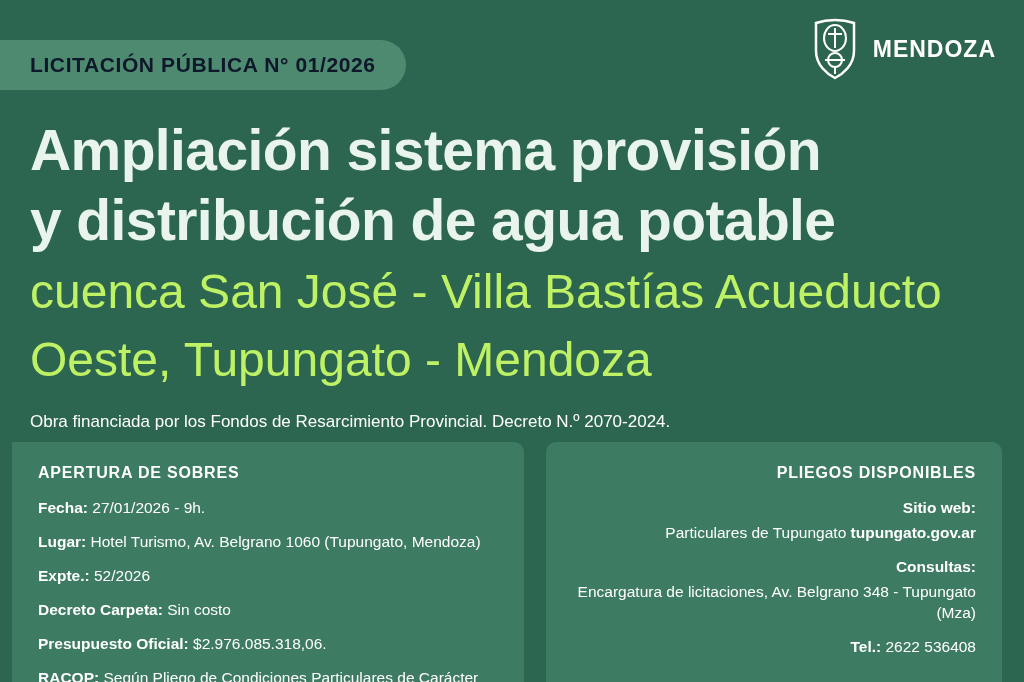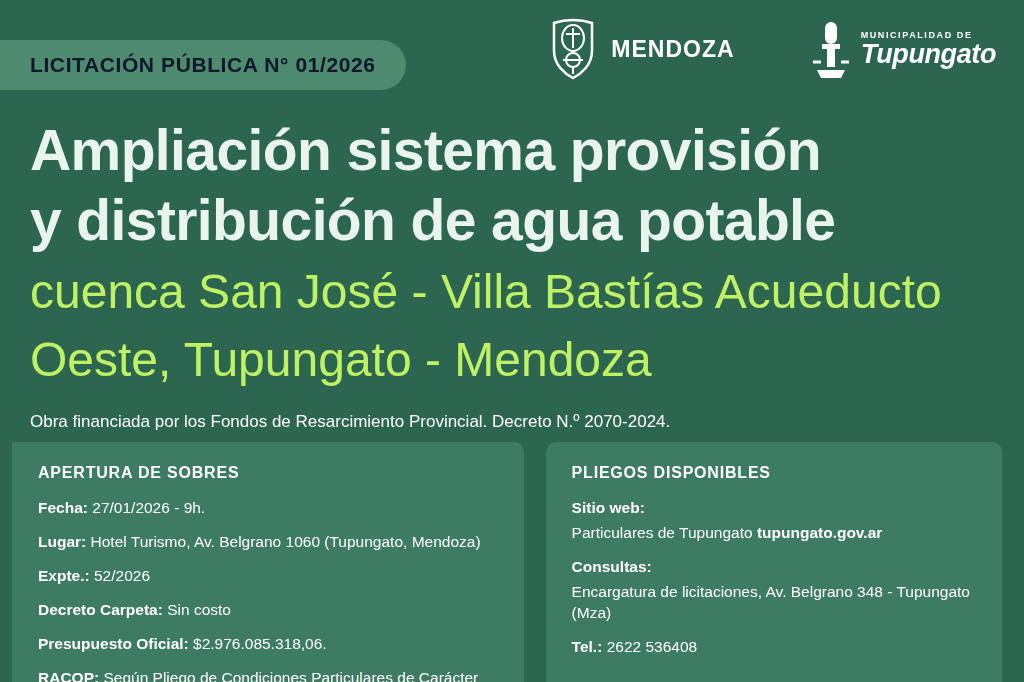--- a/index.html
+++ b/index.html
@@ -124,20 +124,21 @@
   }
   .panel-left {
     width: 518px;
     border-top-right-radius: 10px;
   }
   .panel-right {
     width: 462px;
     margin-right: 22px;
     border-top-left-radius: 10px;
     border-top-right-radius: 10px;
+    text-align: right;
   }
   .panel-title {
     color: #ffffff;
     font-size: 16px;
     font-weight: bold;
     letter-spacing: 0.8px;
     margin-bottom: 16px;
   }
   .row {
     color: #ffffff;
@@ -173,35 +174,20 @@
             <ellipse cx="24" cy="20" rx="11" ry="13" fill="none" stroke="#ffffff" stroke-width="2"></ellipse>
             <path d="M24 10 L24 30 M17 16 L31 16" stroke="#ffffff" stroke-width="2"></path>
             <circle cx="24" cy="42" r="7" fill="none" stroke="#ffffff" stroke-width="2"></circle>
             <path d="M14 42 L34 42" stroke="#ffffff" stroke-width="2"></path>
             <path d="M24 49 L24 56" stroke="#ffffff" stroke-width="2"></path>
           </svg>
         </span>
         <span class="mendoza-text">MENDOZA</span>
       </div>
 
-      <div class="logo-tup">
-        <span class="tup-mark">
-          <svg width="40" height="62" viewBox="0 0 40 62">
-            <rect x="14" y="4" width="12" height="22" rx="6" fill="#ffffff"></rect>
-            <rect x="11" y="26" width="18" height="5" fill="#ffffff"></rect>
-            <rect x="16" y="31" width="8" height="18" fill="#ffffff"></rect>
-            <path d="M6 52 L34 52 L30 60 L10 60 Z" fill="#ffffff"></path>
-            <path d="M2 44 L10 44 M30 44 L38 44" stroke="#ffffff" stroke-width="3"></path>
-          </svg>
-        </span>
-        <span class="tup-words">
-          <span class="tup-small">MUNICIPALIDAD DE</span>
-          <span class="tup-big">Tupungato</span>
-        </span>
-      </div>
 
     </div>
   </div>
 
   <div class="titles">
     <div class="title-main">Ampliación sistema provisión</div>
     <div class="title-main">y distribución de agua potable</div>
     <div class="title-sub">cuenca San José - Villa Bastías Acueducto</div>
     <div class="title-sub">Oeste, Tupungato - Mendoza</div>
     <div class="title-note">Obra financiada por los Fondos de Resarcimiento Provincial. Decreto N.º 2070-2024.</div>

